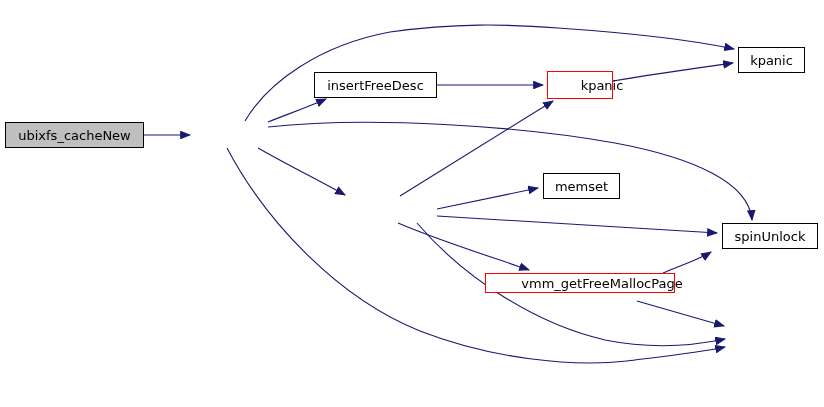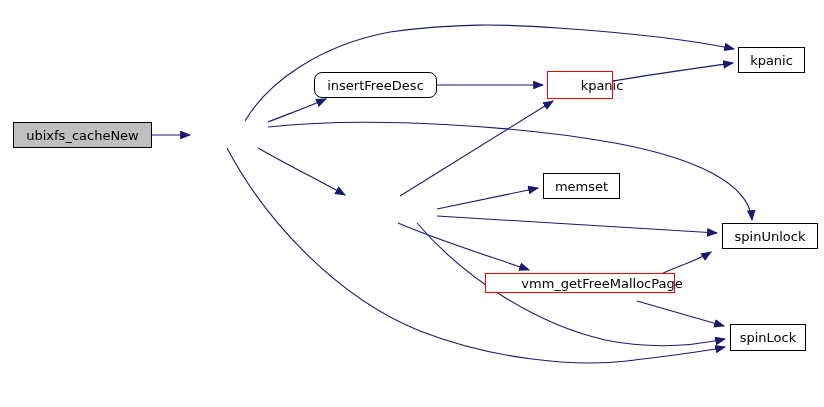--- a/index.html
+++ b/index.html
@@ -48,31 +48,30 @@
       <path d="M400,196 L553,101" marker-end="url(#arrow)"></path>
       <path d="M437,209 L538,188" marker-end="url(#arrow)"></path>
       <path d="M437,216 L717,233" marker-end="url(#arrow)"></path>
       <path d="M398,223 C440,241 492,257 529,270" marker-end="url(#arrow)"></path>
       <path d="M417,223 C463,277 535,324 605,340 C650,349 692,346 725,339" marker-end="url(#arrow)"></path>
       <path d="M663,273 C682,265 700,259 711,252" marker-end="url(#arrow)"></path>
       <path d="M637,301 L724,326" marker-end="url(#arrow)"></path>
     </g>
   </svg>
 
-  <div class="node focus" style="left:5px;   top:122px; width:139px; height:26px;margin-left:8px;">ubixfs_cacheNew</div>
+  <div class="node focus" style="left:5px;   top:122px; width:139px; height:26px;">ubixfs_cacheNew</div>
 
 
-  <div class="node" style="left:314px; top:72px;  width:123px; height:26px;border-radius:8px;">insertFreeDesc</div>
+  <div class="node" style="left:314px; top:72px;  width:123px; height:26px;">insertFreeDesc</div>
 
   <div class="node red" style="left:547px; top:71px;  width:66px;  height:28px;">kpanic</div>
 
   <div class="node" style="left:738px; top:47px;  width:67px;  height:26px;">kpanic</div>
 
 
   <div class="node" style="left:722px; top:223px; width:96px;  height:26px;">spinUnlock</div>
 
   <div class="node" style="left:543px; top:173px; width:77px;  height:26px;">memset</div>
 
   <div class="node red" style="left:485px; top:273px; width:190px; height:20px;text-align:right;">vmm_getFreeMallocPage</div>
 
-  <div class="node" style="left:730px; top:324px; width:76px;  height:27px;">spinLock</div>
 
 </div>
 
 </body></html>

